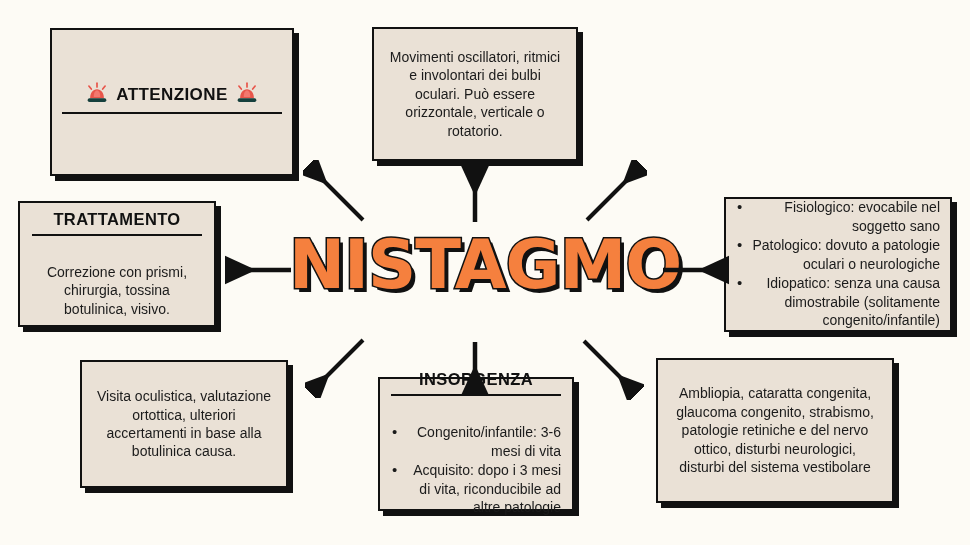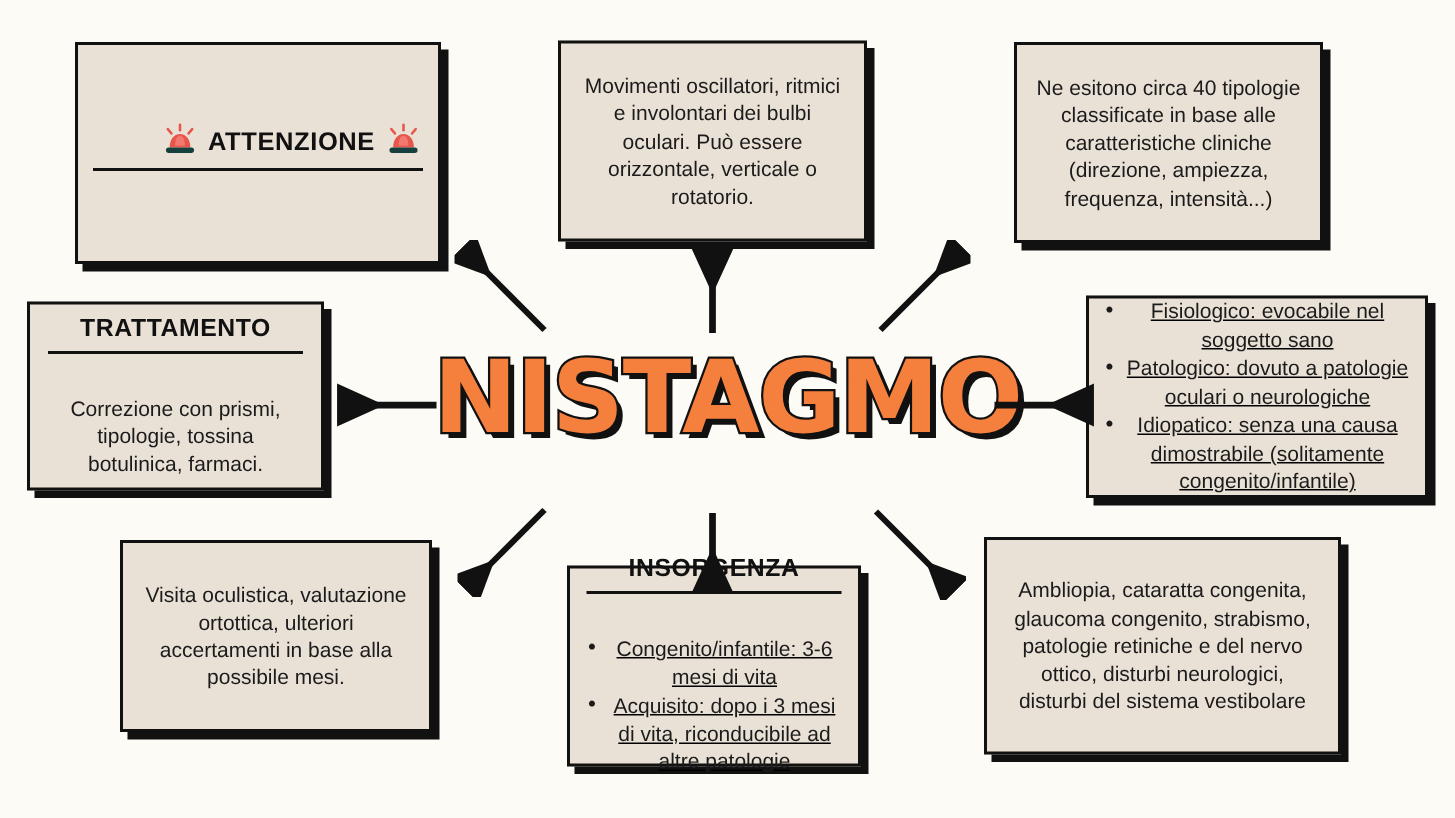--- a/index.html
+++ b/index.html
@@ -44,22 +44,21 @@
 
   .card-body {
     font-size: 14px;
     line-height: 1.32;
     color: #1b1b1b;
     text-align: center;
   }
 
   ul.bullets {
     list-style: none;
-    text-align: center;
-    text-decoration: underline;
+    text-align: right;
   }
   ul.bullets li {
     position: relative;
     padding-left: 14px;
     margin-bottom: 1px;
     font-size: 14px;
     line-height: 1.32;
     color: #1b1b1b;
   }
   ul.bullets li::before {
@@ -78,21 +77,21 @@
   #card-trattamento{ left: 18px;  top: 201px; width: 198px; height: 126px; }
   #card-tipi       { left: 724px; top: 197px; width: 228px; height: 135px; padding: 9px 10px; }
   #card-diagnosi   { left: 80px;  top: 360px; width: 208px; height: 128px; }
   #card-insorgenza { left: 378px; top: 377px; width: 196px; height: 134px; padding: 9px 11px; }
   #card-cause      { left: 656px; top: 358px; width: 238px; height: 145px; }
 
   
   .attn-head {
     display: flex;
     align-items: center;
-    justify-content: flex-end;
+    justify-content: center;
     gap: 6px;
     padding-bottom: 4px;
     border-bottom: 2.5px solid #111111;
     margin-bottom: 8px;
   }
   .attn-head .attn-text {
     font-weight: bold;
     font-size: 17px;
     letter-spacing: 0.4px;
     color: #111111;
@@ -149,39 +148,36 @@
         <path d="M16 10.5 C18.4 10.5 20 13.3 20 18.6 L12 18.6 C12 13.3 13.6 10.5 16 10.5 Z" fill="#F2796F"></path>
         <rect x="4.5" y="20" width="23" height="4.6" rx="2.2" fill="#16403D"></rect>
       </svg>
     </div>
   </div>
 
   <div class="card" id="card-definizione">
     <div class="card-body">Movimenti oscillatori, ritmici e involontari dei bulbi oculari. Può essere orizzontale, verticale o rotatorio.</div>
   </div>
 
-  <div class="card" id="card-tipologie">
-    <div class="card-body">Ne esitono circa 40 tipologie classificate in base alle caratteristiche cliniche (direzione, ampiezza, frequenza, intensità...)</div>
-  </div>
 
   <div class="card" id="card-trattamento">
     <div class="card-title">TRATTAMENTO</div>
-    <div class="card-body">Correzione con prismi, tipologie, tossina botulinica, farmaci.</div>
+    <div class="card-body">Correzione con prismi, chirurgia, tossina botulinica, visivo.</div>
   </div>
 
   <div class="card" id="card-tipi">
     <ul class="bullets">
       <li>Fisiologico: evocabile nel soggetto sano</li>
       <li>Patologico: dovuto a patologie oculari o neurologiche</li>
       <li>Idiopatico: senza una causa dimostrabile (solitamente congenito/infantile)</li>
     </ul>
   </div>
 
   <div class="card" id="card-diagnosi">
-    <div class="card-body">Visita oculistica, valutazione ortottica, ulteriori accertamenti in base alla possibile mesi.</div>
+    <div class="card-body">Visita oculistica, valutazione ortottica, ulteriori accertamenti in base alla botulinica causa.</div>
   </div>
 
   <div class="card" id="card-insorgenza">
     <div class="card-title">INSORGENZA</div>
     <ul class="bullets">
       <li>Congenito/infantile: 3-6 mesi di vita</li>
       <li>Acquisito: dopo i 3 mesi di vita, riconducibile ad altre patologie</li>
     </ul>
   </div>
 

